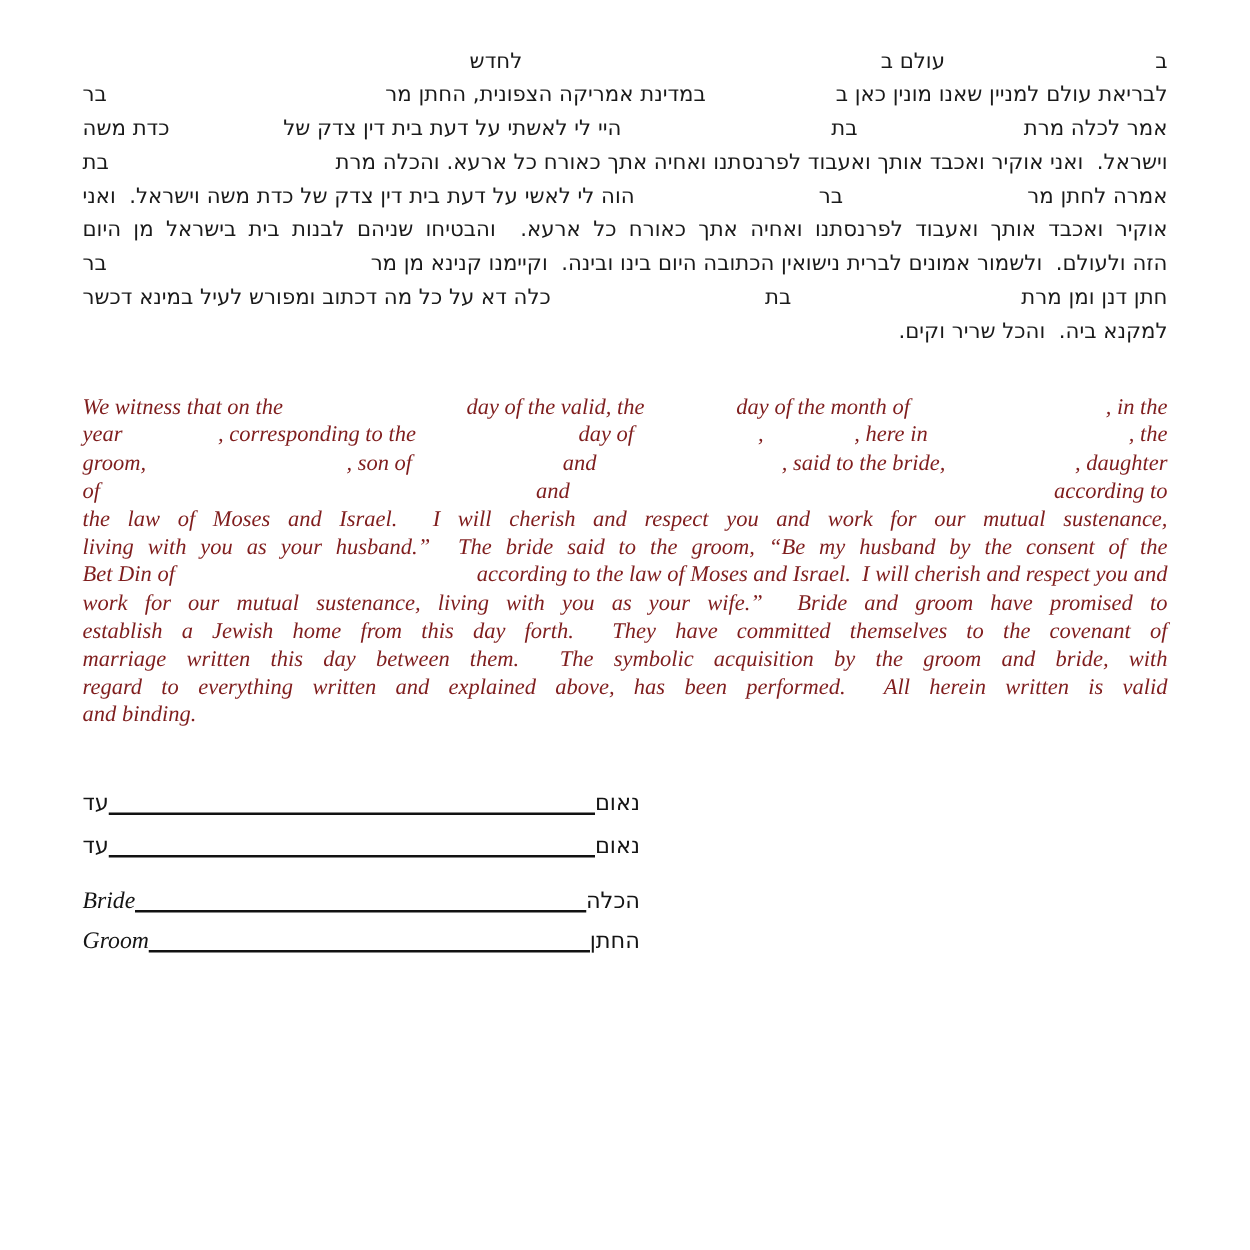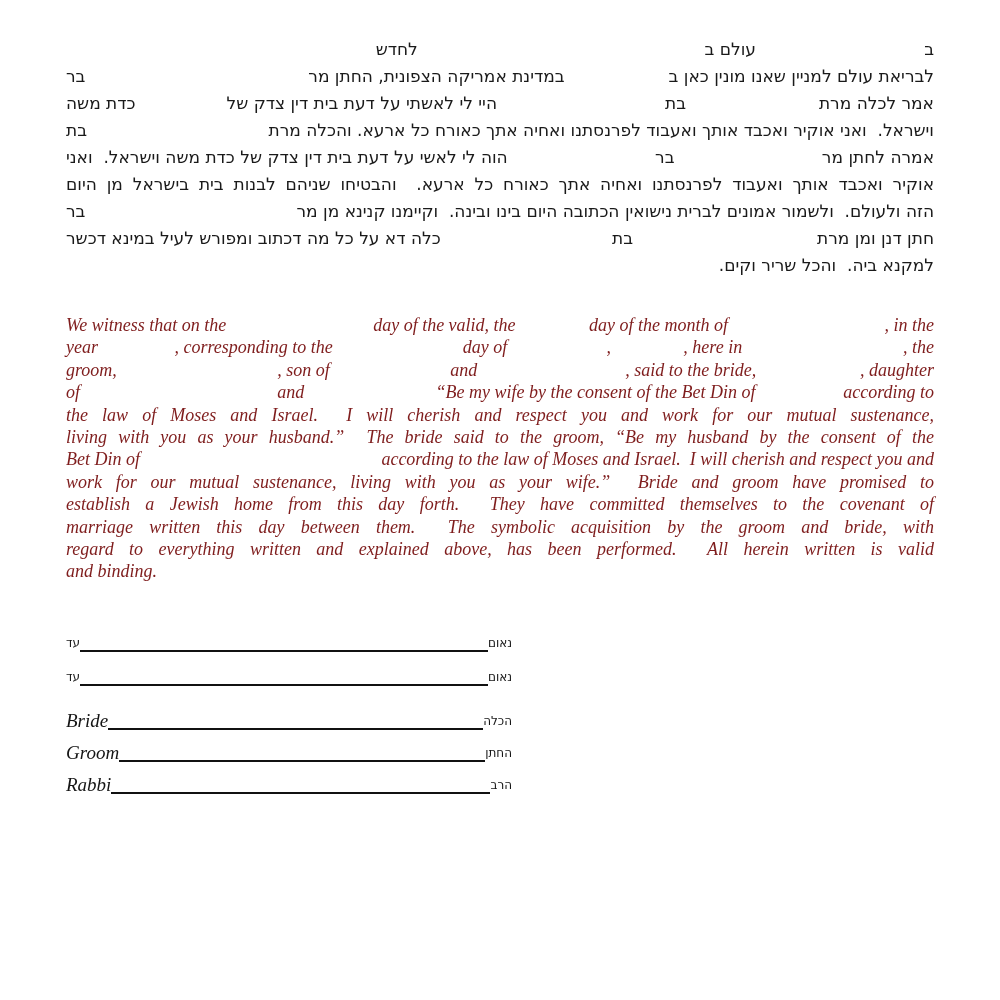--- a/index.html
+++ b/index.html
@@ -22,21 +22,21 @@
   .pline.justify{text-align:justify;text-align-last:justify;}
   .pline.start{text-align:start;}
 
   
   .sigs{position:absolute;top:632px;left:66px;width:446px;color:#151515;}
   .sig-row{display:flex;align-items:flex-end;height:22px;}
   .sig-row.rtl{direction:rtl;margin-bottom:12px;}
   .sig-row.ltr{direction:ltr;margin-bottom:10px;}
   .sig-gap{height:10px;}
   .sig-line{flex:1 1 auto;border-bottom:2px solid #111;margin-bottom:2px;min-width:40px;}
-  .heb-label{font-family:"DejaVu Sans",sans-serif;font-size:12px;line-height:22px;}
+  .heb-label{font-family:"DejaVu Sans",sans-serif;font-size:18px;line-height:22px;}
   .eng-label{font-family:"Liberation Serif",serif;font-style:italic;font-size:19px;line-height:22px;}
 </style>
 </head>
 <body>
 
 <div class="page">
 
   <div class="heb" id="hebrew-paragraph">
       <div class="pline fields">
         <span class="run">ב</span>
@@ -122,21 +122,20 @@
         <span class="blank" style="flex-grow: 123;"></span>
         <span class="run">, said to the bride,</span>
         <span class="blank" style="flex-grow: 86;"></span>
         <span class="run">, daughter</span>
       </div>
       <div class="pline fields">
         <span class="run">of</span>
         <span class="blank" style="flex-grow: 180;"></span>
         <span class="run">and</span>
         <span class="blank" style="flex-grow: 120;"></span>
-        <span class="run">“Be my wife by the consent of the Bet Din of</span>
         <span class="blank" style="flex-grow: 80;"></span>
         <span class="run">according to</span>
       </div>
       <div class="pline justify">the law of Moses and Israel.&nbsp; I will cherish and respect you and work for our mutual sustenance,</div>
       <div class="pline justify">living with you as your husband.”&nbsp; The bride said to the groom, “Be my husband by the consent of the</div>
       <div class="pline fields">
         <span class="run">Bet Din of</span>
         <span class="blank" style="flex-grow: 172;"></span>
         <span class="run">according to the law of Moses and Israel.  I will cherish and respect you and</span>
       </div>
@@ -168,20 +167,15 @@
       <span class="sig-line"></span>
       <span class="heb-label">הכלה</span>
     </div>
 
     <div class="sig-row ltr">
       <span class="eng-label">Groom</span>
       <span class="sig-line"></span>
       <span class="heb-label">החתן</span>
     </div>
 
-    <div class="sig-row ltr">
-      <span class="eng-label">Rabbi</span>
-      <span class="sig-line"></span>
-      <span class="heb-label">הרב</span>
-    </div>
 
   </div>
 </div>
 
 </body></html>

